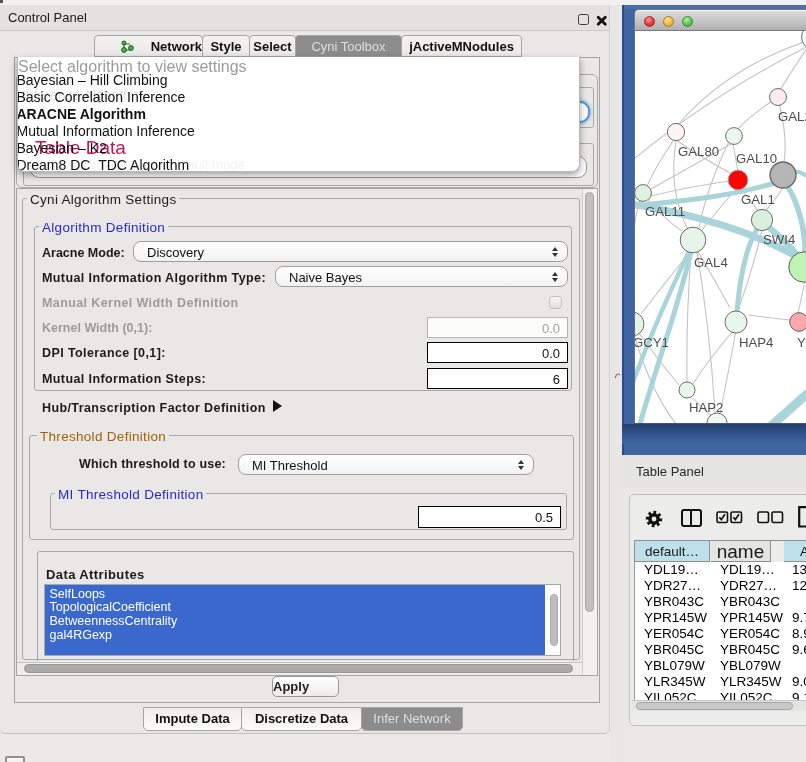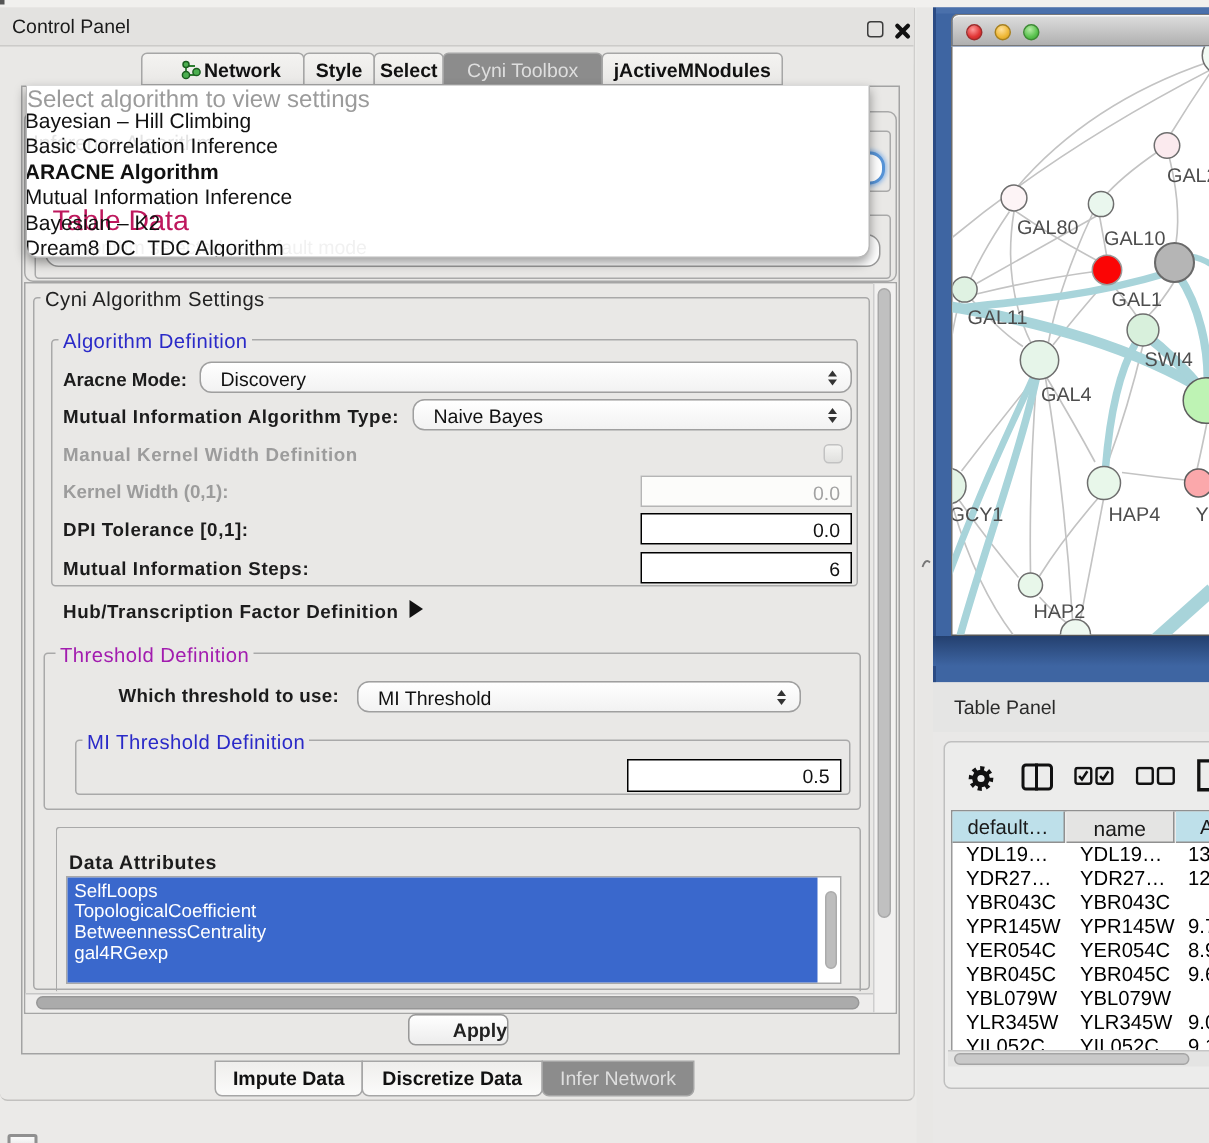--- a/index.html
+++ b/index.html
@@ -30,21 +30,21 @@
 
 <div class="abs" id="cpwin" style="left:0;top:5px;width:610px;height:729px;background:#e9e8e6;border-bottom:1px solid #c2c1bf;border-right:1px solid #cfcecc;border-radius:0 0 5px 5px">
 
   <div class="abs" style="left:0;top:0;width:609px;height:26px;background:#e3e2e0;border-bottom:1px solid #cccbc9"></div>
   <div class="abs" style="left:8px;top:5px;font-size:13px;color:#1a1a1a">Control Panel</div>
   <div class="abs" style="left:578px;top:9px;width:11px;height:11px;border:1.6px solid #3c3c3c;border-radius:2.5px"></div>
   <svg class="abs" style="left:596px;top:10px" width="12" height="12">
       <path d="M2.2 2.2 L9.3 9.3 M9.3 2.2 L2.2 9.3" stroke="#111" stroke-width="2.8" stroke-linecap="round"></path>
     </svg>
 
-  <div class="tab" style="left:94px;width:109px;text-align:left;padding-left:41px">Network</div>
+  <div class="tab" style="left:94px;width:109px;text-align:right;padding-left:41px">Network</div>
   <svg class="abs" style="left:120px;top:34px" width="15" height="16">
     <path d="M4 4 L4 11 L11 11 M4 5 L10 5" stroke="#2e7d32" stroke-width="1.2" fill="none"></path>
     <circle cx="4" cy="4" r="2" fill="#4caf50" stroke="#1b5e20" stroke-width="1"></circle>
     <circle cx="4" cy="11" r="2.4" fill="#4caf50" stroke="#1b5e20" stroke-width="1"></circle>
     <circle cx="11" cy="9" r="2.4" fill="#4caf50" stroke="#1b5e20" stroke-width="1"></circle>
   </svg>
   <div class="tab" style="left:202px;width:48px">Style</div>
   <div class="tab" style="left:249px;width:47px">Select</div>
   <div class="tab seltab" style="left:295px;width:107px">Cyni Toolbox</div>
   <div class="tab" style="left:401px;width:121px">jActiveMNodules</div>
@@ -99,21 +99,21 @@
     </div>
   <div class="lbl" style="left:42px;top:367px">Mutual Information Steps:</div>
   <div class="fld" style="left:427px;top:363px;width:141px;height:21px">
       <span>6</span>
     </div>
 
   <div class="lbl" style="left:42px;top:396px">Hub/Transcription Factor Definition</div>
   <div class="abs" style="left:273px;top:395px;width:0;height:0;border-top:6.5px solid transparent;border-bottom:6.5px solid transparent;border-left:9px solid #111"></div>
 
   <div class="grp" style="left:29px;top:429.5px;width:545px;height:105px"></div>
-  <div class="gt" style="left:37px;top:424.5px;color:#a21caf">Threshold Definition</div>
+  <div class="gt" style="left:37px;top:424.5px;color:#a16207">Threshold Definition</div>
   <div class="lbl" style="left:79px;top:452px;letter-spacing:.2px">Which threshold to use:</div>
   <div class="combo" style="left:238px;top:449px;width:296px;height:21px">
       <span class="cv">MI Threshold</span>
       <span class="step">
         <i class="u"></i>
         <i class="d"></i>
       </span>
     </div>
 
   <div class="grp" style="left:50px;top:488px;width:517px;height:37px"></div>
@@ -122,21 +122,21 @@
       <span>0.5</span>
     </div>
 
   <div class="grp" style="left:37px;top:546px;width:537px;height:110px;border-bottom:none;border-radius:3px 3px 0 0"></div>
   <div class="lbl" style="left:46px;top:562px;font-size:13px">Data Attributes</div>
 
   <div class="abs" style="left:44px;top:579px;width:517px;height:72px;background:#fff;border:1px solid #a8a8a8"></div>
   <div class="abs" style="left:45px;top:580px;width:500px;height:70px;background:#3a68cc;color:#fff;font-size:12.5px;line-height:13.9px;padding:2.5px 0 0 4.5px">SelfLoops<br>TopologicalCoefficient<br>BetweennessCentrality<br>gal4RGexp<br>&nbsp;</div>
   <div class="abs" style="left:549.5px;top:589px;width:8.5px;height:52px;background:#bdbdbd;border:1px solid #ababab;border-radius:5px"></div>
 
-  <div class="abs" style="left:272px;top:671px;width:67px;height:21px;background:linear-gradient(#ffffff,#ececec);border:1px solid #989898;border-radius:5px;font-size:13px;font-weight:600;color:#222;text-align:right;line-height:19px">Apply</div>
+  <div class="abs" style="left:272px;top:671px;width:67px;height:21px;background:linear-gradient(#ffffff,#ececec);border:1px solid #989898;border-radius:5px;font-size:13px;font-weight:600;color:#222;text-align:left;line-height:19px">Apply</div>
 
   <div class="btab" style="left:143px;width:99px">Impute Data</div>
   <div class="btab" style="left:241px;width:121px">Discretize Data</div>
   <div class="btab seltab" style="left:361px;width:102px">Infer Network</div>
 
   <div class="abs" style="left:17px;top:52px;width:563px;height:115px;background:#fff;border:1px solid #b9b9b9;border-top:none;border-radius:0 0 8px 8px;box-shadow:0 3px 7px rgba(0,0,0,.38);overflow:hidden">
     <div class="abs" style="left:4px;top:30px;font-size:14px;color:#e3e3e3">Inference Algorithm</div>
     <div class="abs" style="left:17px;top:80px;font-size:19px;color:#be185d">Table Data</div>
     <div class="abs" style="left:25px;top:100px;font-size:13px;color:#f1f1f1">algorithm selected as default mode</div>
     <div style="position:relative;text-align:left;font-size:16px;color:#9b9b9b;padding-top:2px;line-height:15px">Select algorithm to view settings</div>
@@ -265,21 +265,21 @@
       <rect x="1" y="1" width="10.5" height="10.5" rx="1.5"></rect>
       <rect x="15" y="1" width="10.5" height="10.5" rx="1.5"></rect>
     </g>
   </svg>
 <svg class="abs" style="left:798px;top:505.5px" width="8" height="22">
     <path d="M1.2 1.2 L9 1.2 L13 5 L13 20.5 L1.2 20.5 Z" fill="none" stroke="#111" stroke-width="2.2"></path>
   </svg>
 
 <div class="abs" style="left:634px;top:539.5px;width:172px;height:22.5px;border-top:1px solid #909090;border-left:1px solid #909090"></div>
 <div class="abs" style="left:635px;top:540.5px;width:75px;height:21.5px;background:#bee0ea;border-right:1px solid #909090;border-bottom:1px solid #909090;font-size:13.5px;color:#1a1a1a;text-align:center;line-height:22px">default…</div>
-<div class="abs" style="left:711px;top:540.5px;width:72px;height:21.5px;background:#e4e4e3;border-right:1px solid #909090;border-bottom:1px solid #909090;font-size:14px;color:#1a1a1a;text-align:center;line-height:22px">name</div>
+<div class="abs" style="left:711px;top:540.5px;width:60px;height:21.5px;background:#e4e4e3;border-right:1px solid #909090;border-bottom:1px solid #909090;font-size:19px;color:#1a1a1a;text-align:center;line-height:22px">name</div>
 <div class="abs" style="left:784px;top:540.5px;width:22px;height:21.5px;background:#bee0ea;border-bottom:1px solid #909090;font-size:13.5px;color:#1a1a1a;padding-left:16px;line-height:22px">A</div>
 
 <div class="abs" style="left:634px;top:562px;width:172px;height:138px;background:#fff;border-left:1px solid #9a9a9a;overflow:hidden">
   <div style="position:absolute;left:9px;top:0;font-size:13.5px;color:#000;line-height:16px">YDL19…<br>YDR27…<br>YBR043C<br>YPR145W<br>YER054C<br>YBR045C<br>YBL079W<br>YLR345W<br>YIL052C</div>
   <div style="position:absolute;left:85px;top:0;font-size:13.5px;color:#000;line-height:16px">YDL19…<br>YDR27…<br>YBR043C<br>YPR145W<br>YER054C<br>YBR045C<br>YBL079W<br>YLR345W<br>YIL052C</div>
   <div style="position:absolute;left:157px;top:0;font-size:13.5px;color:#000;line-height:16px">13.<br>12.<br>&nbsp;<br>9.7<br>8.9<br>9.6<br>&nbsp;<br>9.0<br>9.1</div>
 </div>
 
 <div class="abs" style="left:632px;top:700px;width:174px;height:11px;background:#e4e4e3;border-top:1px solid #c6c6c6"></div>
 <div class="abs" style="left:636px;top:701.5px;width:157px;height:8px;background:#c9c9c9;border:1px solid #a5a5a5;border-radius:4.5px"></div>

